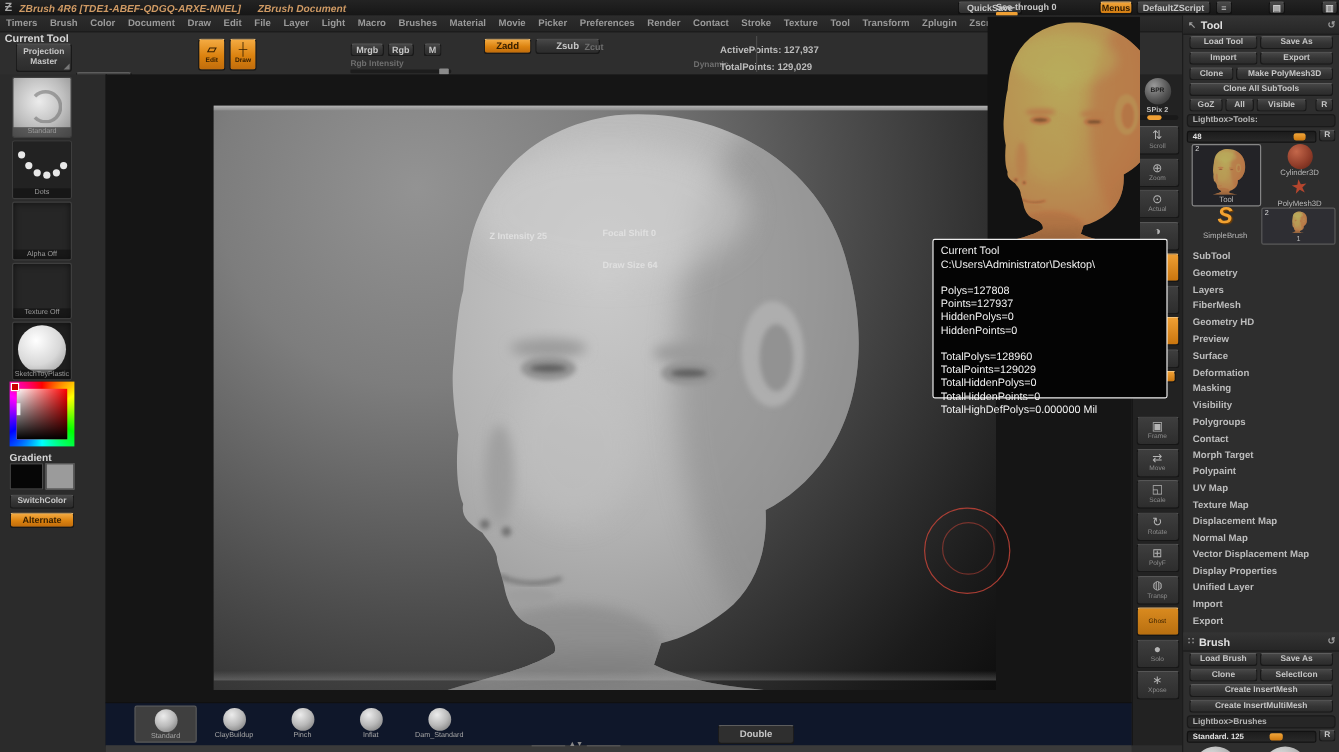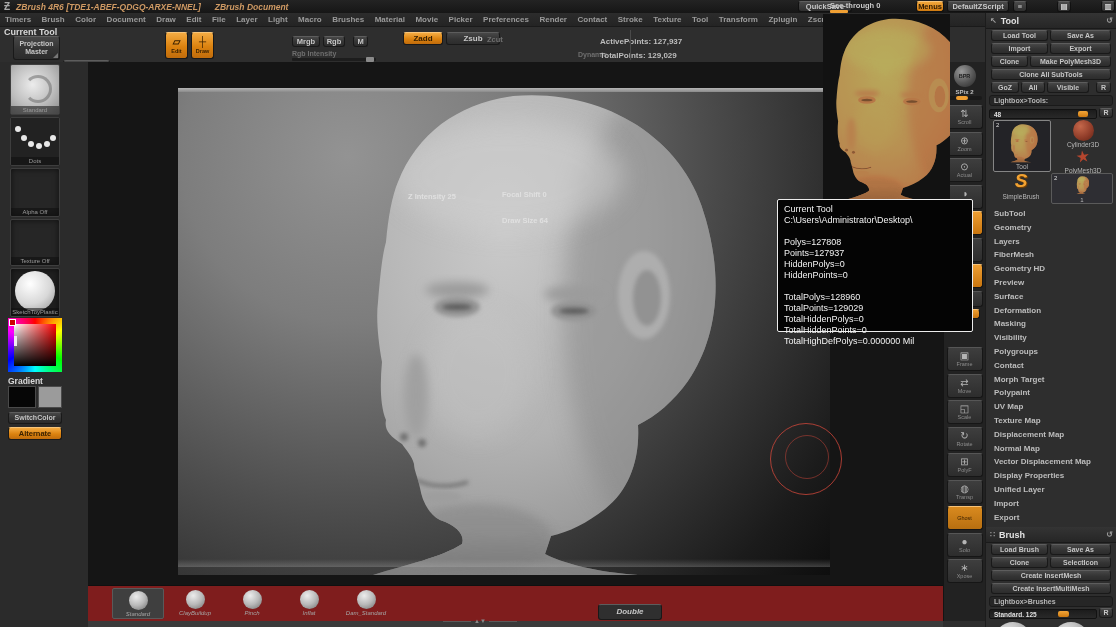--- a/index.html
+++ b/index.html
@@ -81,21 +81,21 @@
   .panel-header{position:absolute;left:0;width:131px;height:15px;background:linear-gradient(#343434,#262626);
                 border-bottom:1px solid #1a1a1a;display:flex;align-items:center;font-size:9px;font-weight:bold;color:#e2e2e2;}
   .panel-header .hico{font-size:8px;color:#9a9a9a;margin:0 4px;}
   .panel-header .spacer{flex:1;}
   .rp-btn{position:absolute;height:11px;font-size:7px;}
   .rp-slider{position:absolute;height:10px;font-size:7px;}
   .sec-item{font-size:8px;font-weight:bold;color:#bdbdbd;line-height:13.8px;padding-left:6px;}
   .thumb-label{position:absolute;font-size:6.5px;color:#b8b8b8;text-align:center;white-space:nowrap;}
   .badge{position:absolute;left:2px;top:1px;font-size:6px;color:#ddd;}
   
-  #bottom-tray{left:88px;top:585px;width:855px;height:36px;background:#7f1d1d;border-top:1px solid #101010;font-style:italic;}
+  #bottom-tray{left:88px;top:585px;width:855px;height:36px;background:#0f172a;border-top:1px solid #101010;}
   .tray-list{position:absolute;left:24px;top:2px;display:flex;}
   .tray-item{width:52px;height:31px;margin-right:5px;position:relative;display:flex;flex-direction:column;
              align-items:center;justify-content:flex-start;border-radius:2px;}
   .tray-item.selected{background:#3f3f3f;border:1px solid #5a5a5a;box-sizing:border-box;}
   .tray-item .sphere{width:19px;height:19px;margin-top:2px;background:radial-gradient(circle at 38% 30%, #ececec, #b9b9b9 50%, #6c6c6c);}
   .tray-item .lbl{font-size:6px;color:#a5a5a5;margin-top:1px;white-space:nowrap;}
   #bottom-strip{left:88px;top:621px;width:855px;height:6px;background:#3a3a3a;}
   #mini-scroll{left:443px;top:617px;width:74px;height:8px;display:flex;align-items:center;font-size:6px;color:#888;}
   
   #preview-pop{left:823px;top:14px;width:127px;height:192px;background:#121212;z-index:40;overflow:hidden;}

